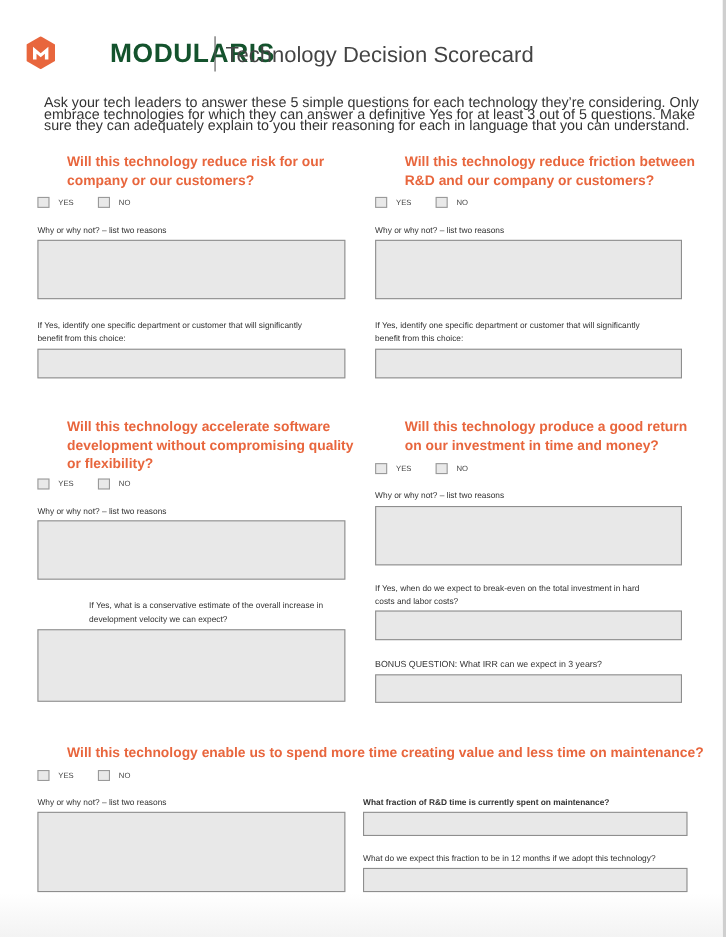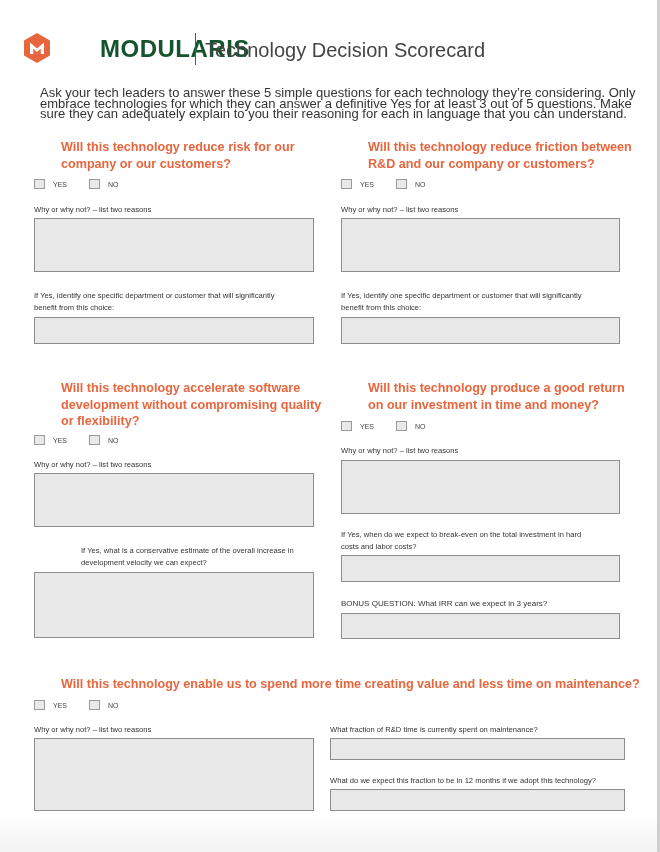--- a/index.html
+++ b/index.html
@@ -118,16 +118,16 @@
 
 <div class="abs question" style="left:32px;top:676px;width:600px;">Will this technology enable us to spend more time creating value and less time on maintenance?</div>
 <div class="abs yn" style="left:34px;top:700px;">
   <div class="checkbox"></div>
   <span>YES</span>
   <div class="checkbox no-box"></div>
   <span>NO</span>
 </div>
 <div class="abs label" style="left:34px;top:724px;">Why or why not? – list two reasons</div>
 <div class="abs field" style="left:34px;top:738px;width:280px;height:73px;"></div>
-<div class="abs label" style="left:330px;top:724px;">What fraction of R&amp;D time is currently spent on maintenance?</div>
+<div class="abs label" style="left:330px;top:724px;font-weight:bold;">What fraction of R&amp;D time is currently spent on maintenance?</div>
 <div class="abs field" style="left:330px;top:738px;width:295px;height:22px;"></div>
 <div class="abs label" style="left:330px;top:775px;">What do we expect this fraction to be in 12 months if we adopt this technology?</div>
 <div class="abs field" style="left:330px;top:789px;width:295px;height:22px;"></div>
 
 </body></html>

